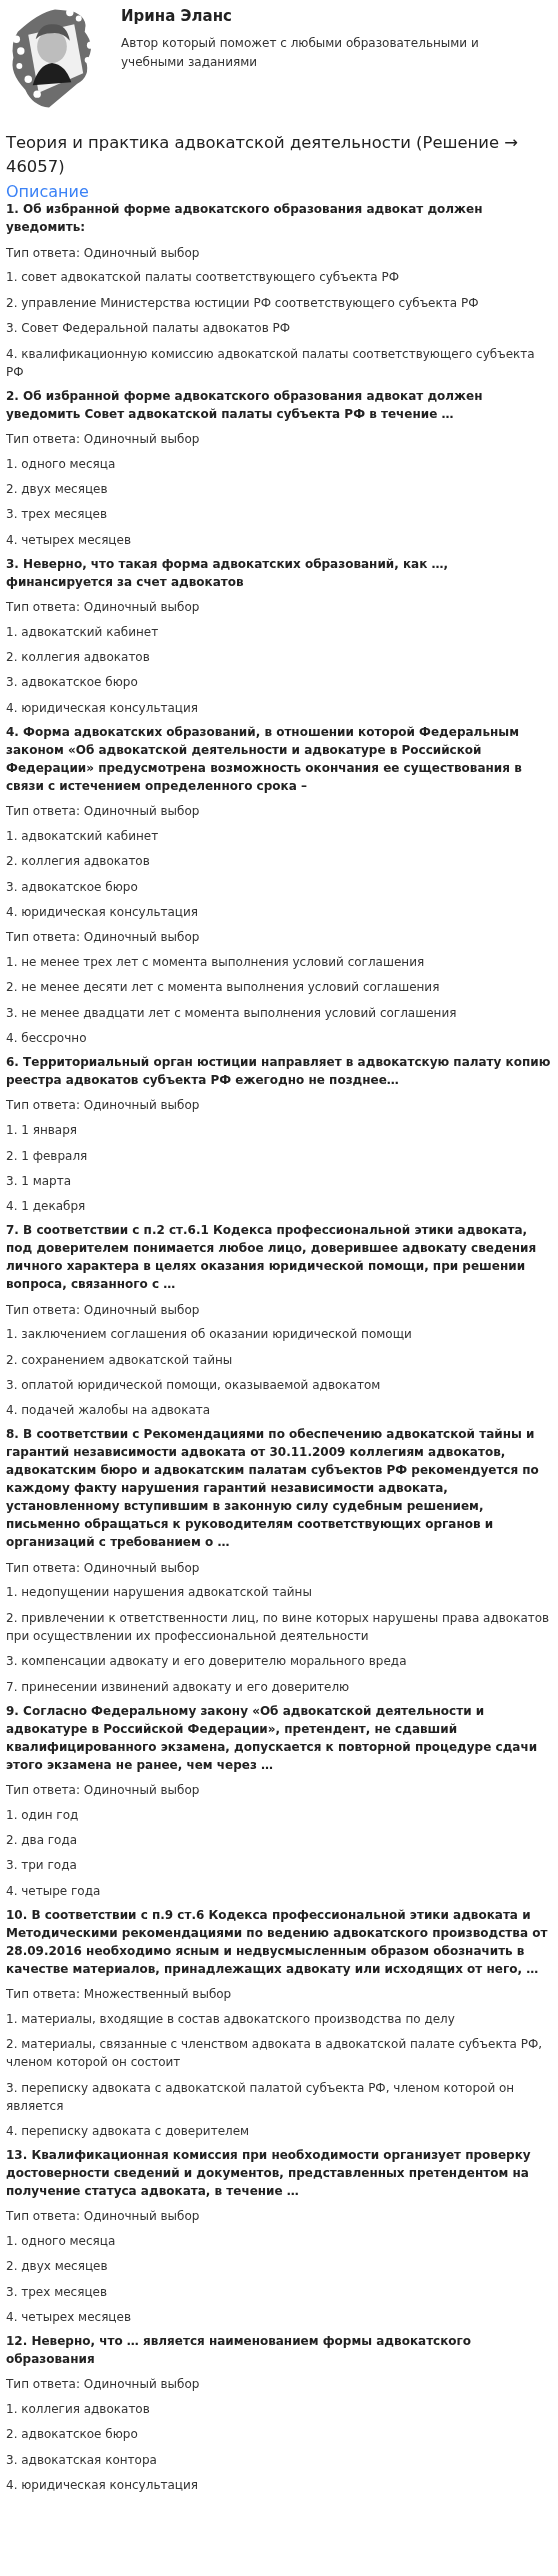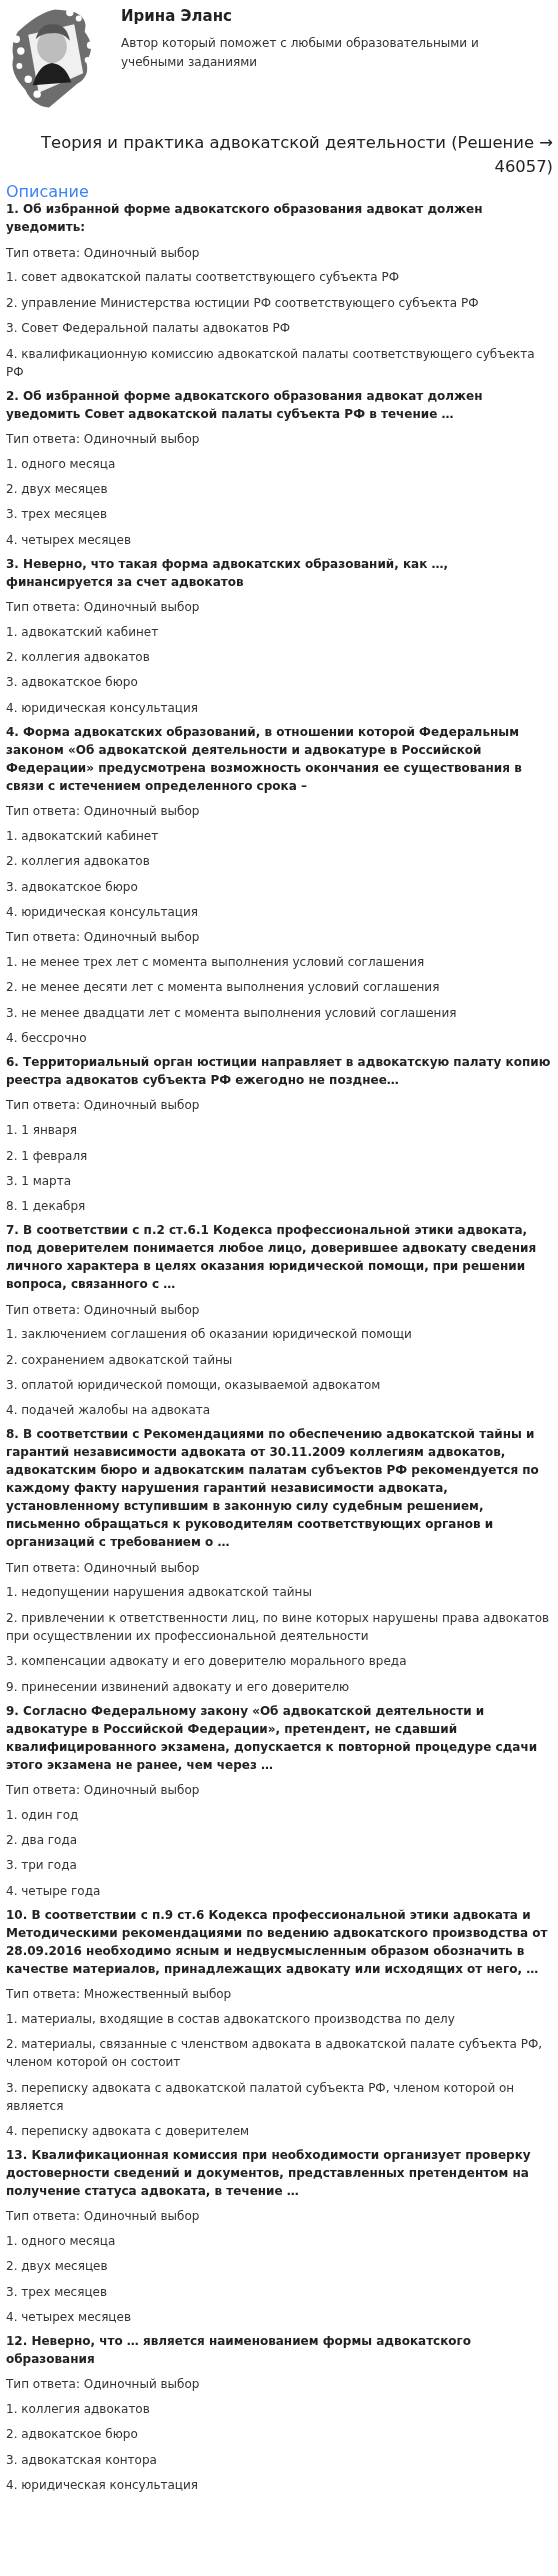--- a/index.html
+++ b/index.html
@@ -36,21 +36,20 @@
     font-size: 12px;
     line-height: 19.4px;
     color: #333;
   }
   .page-title {
     margin: 13.4px 6px 0 6px;
     font-size: 16.4px;
     line-height: 24px;
     font-weight: normal;
     color: #222;
-    text-align: right;
   }
   .section-label {
     margin: 4.5px 6px 0 6px;
     font-size: 16px;
     line-height: 15px;
     color: #3b82f6;
   }
   .question {
     margin: 0 6px;
   }
@@ -153,39 +152,39 @@
     <div class="q-option">3. не менее двадцати лет с момента выполнения условий соглашения</div>
     <div class="q-option">4. бессрочно</div>
   </div>
 
   <div class="question">
     <div class="q-text">6. Территориальный орган юстиции направляет в адвокатскую палату копию реестра адвокатов субъекта РФ ежегодно не позднее…</div>
     <div class="q-type">Тип ответа: Одиночный выбор</div>
     <div class="q-option">1. 1 января</div>
     <div class="q-option">2. 1 февраля</div>
     <div class="q-option">3. 1 марта</div>
-    <div class="q-option">8. 1 декабря</div>
+    <div class="q-option">4. 1 декабря</div>
   </div>
 
   <div class="question">
     <div class="q-text">7. В соответствии с п.2 ст.6.1 Кодекса профессиональной этики адвоката, под доверителем понимается любое лицо, доверившее адвокату сведения личного характера в целях оказания юридической помощи, при решении вопроса, связанного с …</div>
     <div class="q-type">Тип ответа: Одиночный выбор</div>
     <div class="q-option">1. заключением соглашения об оказании юридической помощи</div>
     <div class="q-option">2. сохранением адвокатской тайны</div>
     <div class="q-option">3. оплатой юридической помощи, оказываемой адвокатом</div>
     <div class="q-option">4. подачей жалобы на адвоката</div>
   </div>
 
   <div class="question">
     <div class="q-text">8. В соответствии с Рекомендациями по обеспечению адвокатской тайны и гарантий независимости адвоката от 30.11.2009 коллегиям адвокатов, адвокатским бюро и адвокатским палатам субъектов РФ рекомендуется по каждому факту нарушения гарантий независимости адвоката, установленному вступившим в законную силу судебным решением, письменно обращаться к руководителям соответствующих органов и организаций с требованием о …</div>
     <div class="q-type">Тип ответа: Одиночный выбор</div>
     <div class="q-option">1. недопущении нарушения адвокатской тайны</div>
     <div class="q-option">2. привлечении к ответственности лиц, по вине которых нарушены права адвокатов при осуществлении их профессиональной деятельности</div>
     <div class="q-option">3. компенсации адвокату и его доверителю морального вреда</div>
-    <div class="q-option">9. принесении извинений адвокату и его доверителю</div>
+    <div class="q-option">7. принесении извинений адвокату и его доверителю</div>
   </div>
 
   <div class="question">
     <div class="q-text">9. Согласно Федеральному закону «Об адвокатской деятельности и адвокатуре в Российской Федерации», претендент, не сдавший квалифицированного экзамена, допускается к повторной процедуре сдачи этого экзамена не ранее, чем через …</div>
     <div class="q-type">Тип ответа: Одиночный выбор</div>
     <div class="q-option">1. один год</div>
     <div class="q-option">2. два года</div>
     <div class="q-option">3. три года</div>
     <div class="q-option">4. четыре года</div>
   </div>

